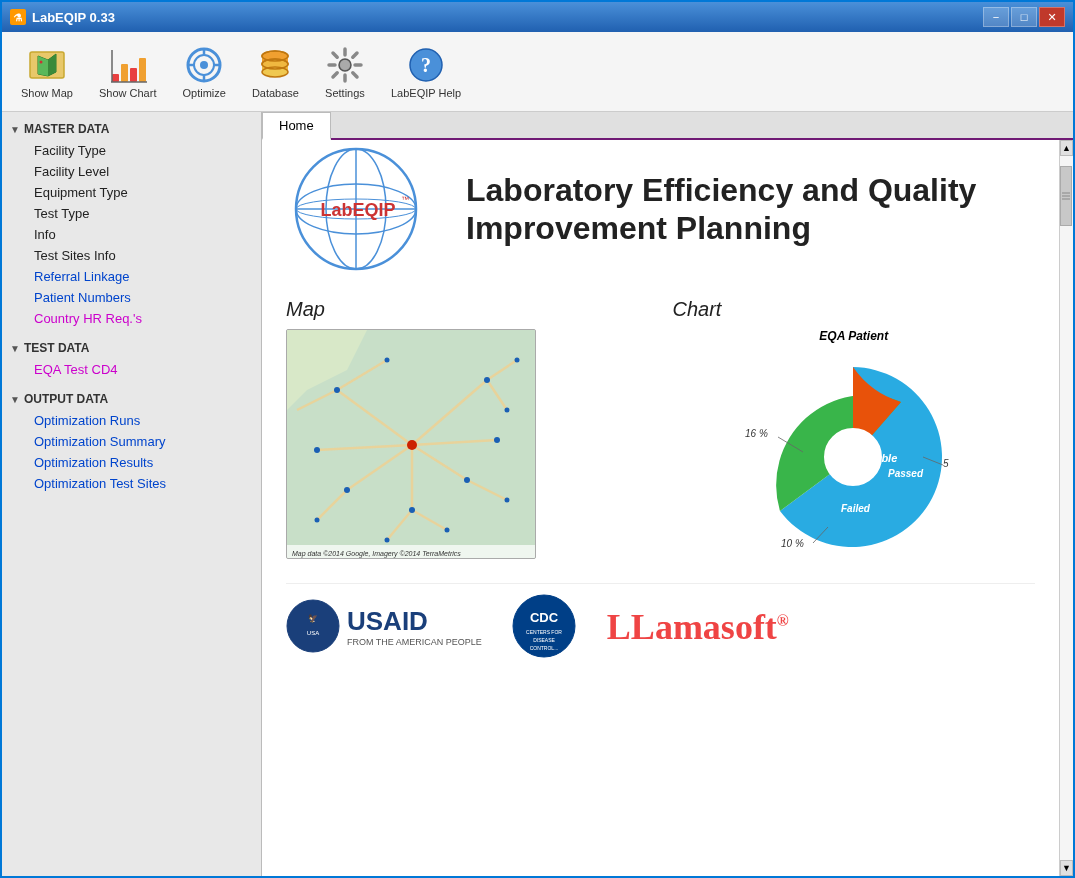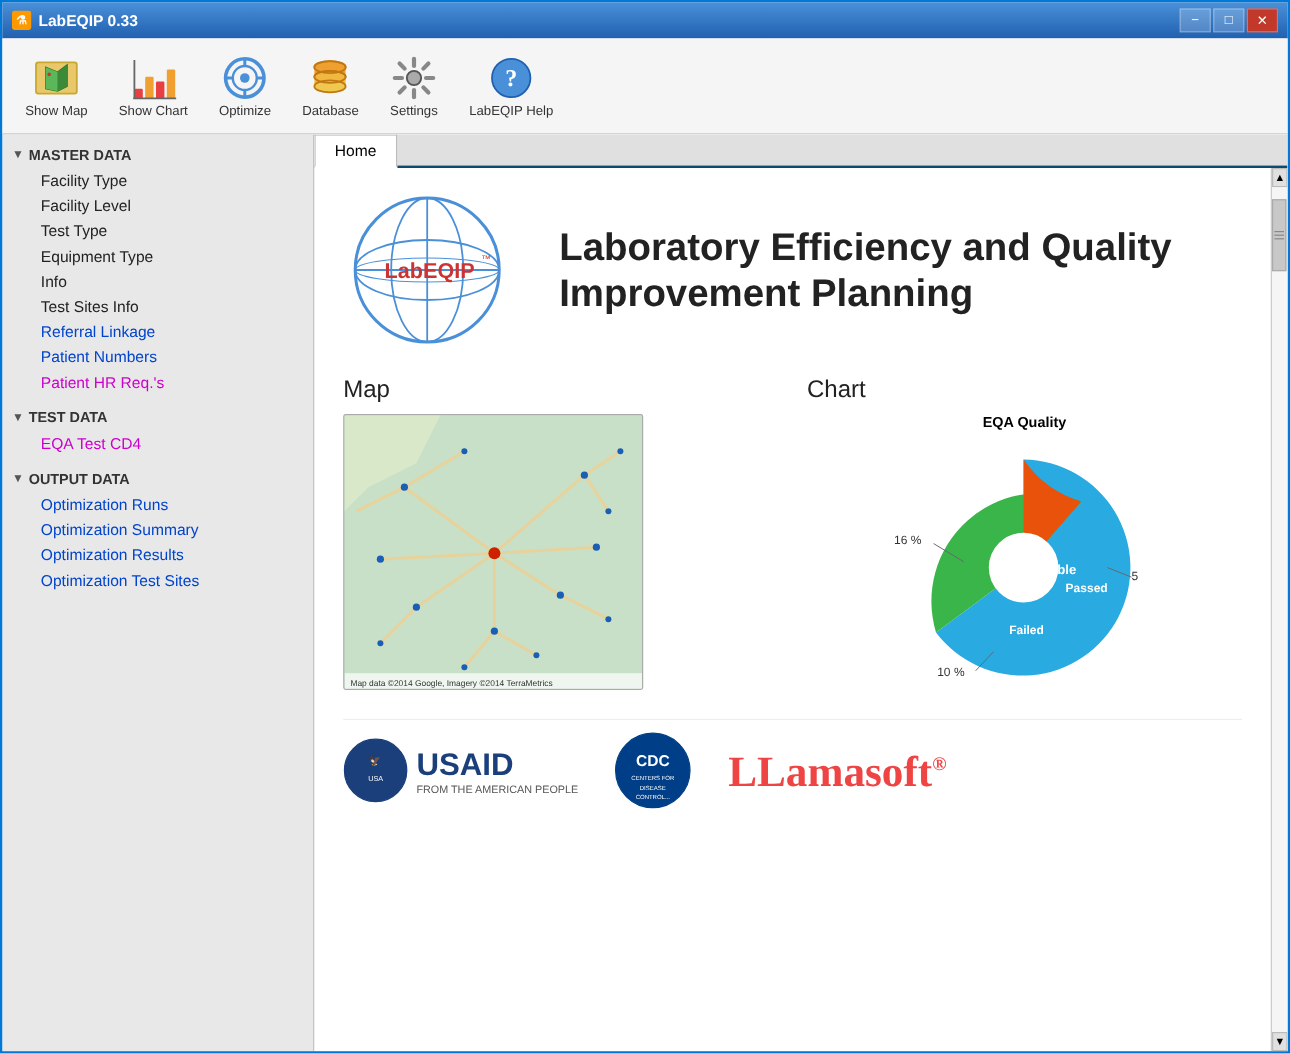--- a/index.html
+++ b/index.html
@@ -27,33 +27,33 @@
     .sidebar { width: 260px; background: #e8e8e8; border-right: 1px solid #bbb; overflow-y: auto; padding-bottom: 10px; }
     .sidebar-section { padding: 6px 8px 2px 8px; }
     .sidebar-header { display: flex; align-items: center; gap: 4px; font-weight: bold; font-size: 12px; color: #333; text-transform: uppercase; padding: 4px 0; }
     .sidebar-arrow { font-size: 10px; color: #555; }
     .sidebar-item { padding: 3px 12px 3px 24px; color: #222; cursor: pointer; font-size: 13px; }
     .sidebar-item.pink { color: #cc00cc; }
     .sidebar-item.blue { color: #0044cc; }
 
     
     .content { flex: 1; background: #fff; display: flex; flex-direction: column; overflow: hidden; }
-    .tab-bar { display: flex; background: #e0e0e0; border-bottom: 2px solid #0c4a6e; }
+    .tab-bar { display: flex; background: #e0e0e0; border-bottom: 2px solid #701a75; }
     .tab { padding: 5px 16px; background: #f0f0f0; border: 1px solid #bbb; border-bottom: none; margin-right: 2px; cursor: pointer; font-size: 13px; }
     .tab.active { background: #fff; border-bottom: 2px solid #fff; margin-bottom: -2px; }
 
-    .home-content { flex: 1; overflow-y: auto; padding: 20px 24px; }
+    .home-content { flex: 1; overflow-y: auto; padding: 4px 24px; }
 
     
     .hero { display: flex; align-items: center; gap: 30px; margin-bottom: 24px; }
     .logo-area { display: flex; align-items: center; }
     .hero-text { font-size: 32px; font-weight: bold; color: #222; line-height: 1.2; }
 
     
-    .dashboard { display: flex; gap: 24px; margin-bottom: 16px; }
+    .dashboard { display: flex; gap: 24px; margin-bottom: 16px; font-style: italic; }
     .dashboard-panel { flex: 1; }
     .panel-title { font-size: 20px; font-weight: normal; color: #222; margin-bottom: 8px; }
 
     .map-placeholder { width: 250px; height: 230px; background: #c8dfc8; border: 1px solid #aaa; position: relative; overflow: hidden; border-radius: 2px; }
 
     
     .chart-area { display: flex; flex-direction: column; }
     .chart-title { font-size: 12px; font-weight: bold; text-align: center; margin-bottom: 4px; }
 
     
@@ -185,27 +185,27 @@
 
     <div class="sidebar">
 
       <div class="sidebar-section">
         <div class="sidebar-header">
           <span class="sidebar-arrow">▼</span>
           <span>MASTER DATA</span>
         </div>
         <div class="sidebar-item">Facility Type</div>
         <div class="sidebar-item">Facility Level</div>
+        <div class="sidebar-item">Equipment Type</div>
         <div class="sidebar-item">Test Type</div>
-        <div class="sidebar-item">Equipment Type</div>
         <div class="sidebar-item">Info</div>
         <div class="sidebar-item">Test Sites Info</div>
         <div class="sidebar-item blue">Referral Linkage</div>
         <div class="sidebar-item blue">Patient Numbers</div>
-        <div class="sidebar-item pink">Patient HR Req.'s</div>
+        <div class="sidebar-item pink">Country HR Req.'s</div>
       </div>
 
       <div class="sidebar-section">
         <div class="sidebar-header">
           <span class="sidebar-arrow">▼</span>
           <span>TEST DATA</span>
         </div>
         <div class="sidebar-item pink">EQA Test CD4</div>
       </div>
 
@@ -299,21 +299,21 @@
 
                   <rect x="0" y="215" width="250" height="15" fill="rgba(255,255,255,0.7)"></rect>
                   <text x="5" y="226" font-size="7" fill="#333" font-family="Arial">Map data ©2014 Google, Imagery ©2014 TerraMetrics</text>
                 </svg>
               </div>
             </div>
 
             <div class="dashboard-panel">
               <div class="panel-title">Chart</div>
               <div class="chart-area">
-                <div class="chart-title">EQA Quality</div>
+                <div class="chart-title">EQA Patient</div>
 
                 <svg width="320" height="220" viewBox="0 0 320 220">
 
                   <path d="M180,110 L180,20 A90,90 0 1 1 107,164 Z" fill="#29abe2"></path>
 
                   <path d="M180,110 L107,164 A90,90 0 0 1 228,55 Z" fill="#39b54a"></path>
 
                   <path d="M180,110 L228,55 A90,90 0 0 1 180,20 Z" fill="#e8520a"></path>
 
                   <circle cx="180" cy="110" r="28" fill="white" stroke="white" stroke-width="2"></circle>

